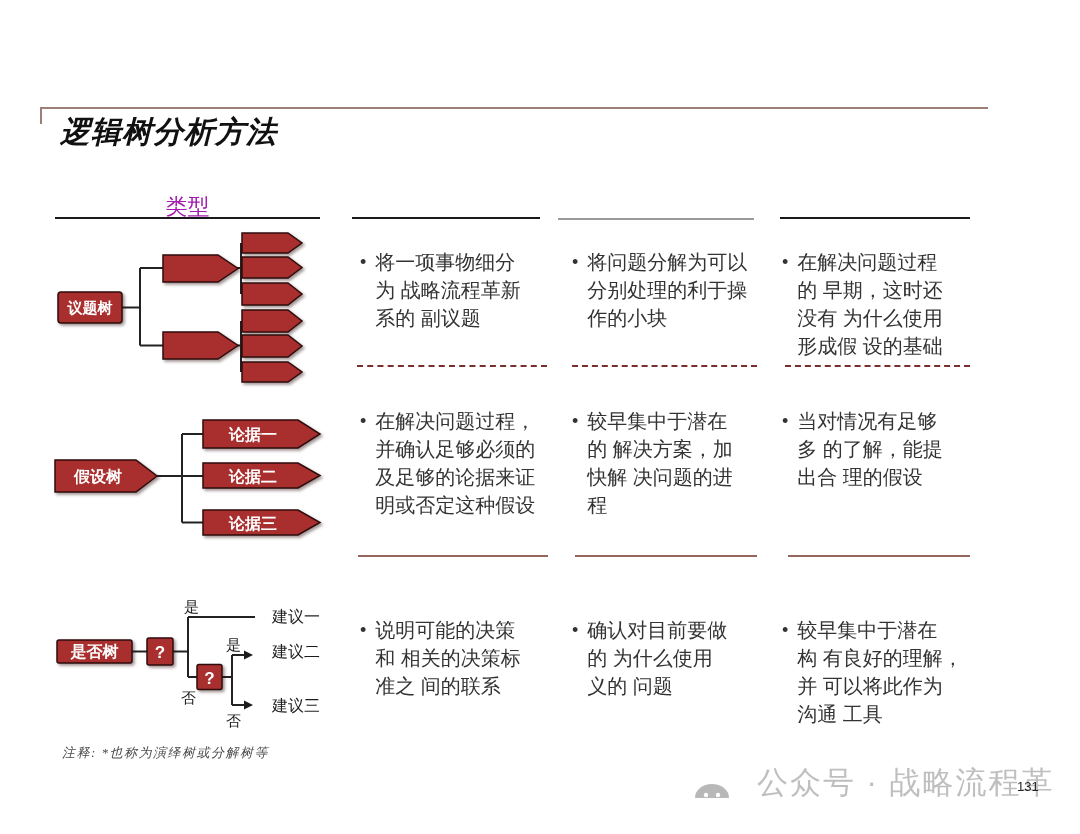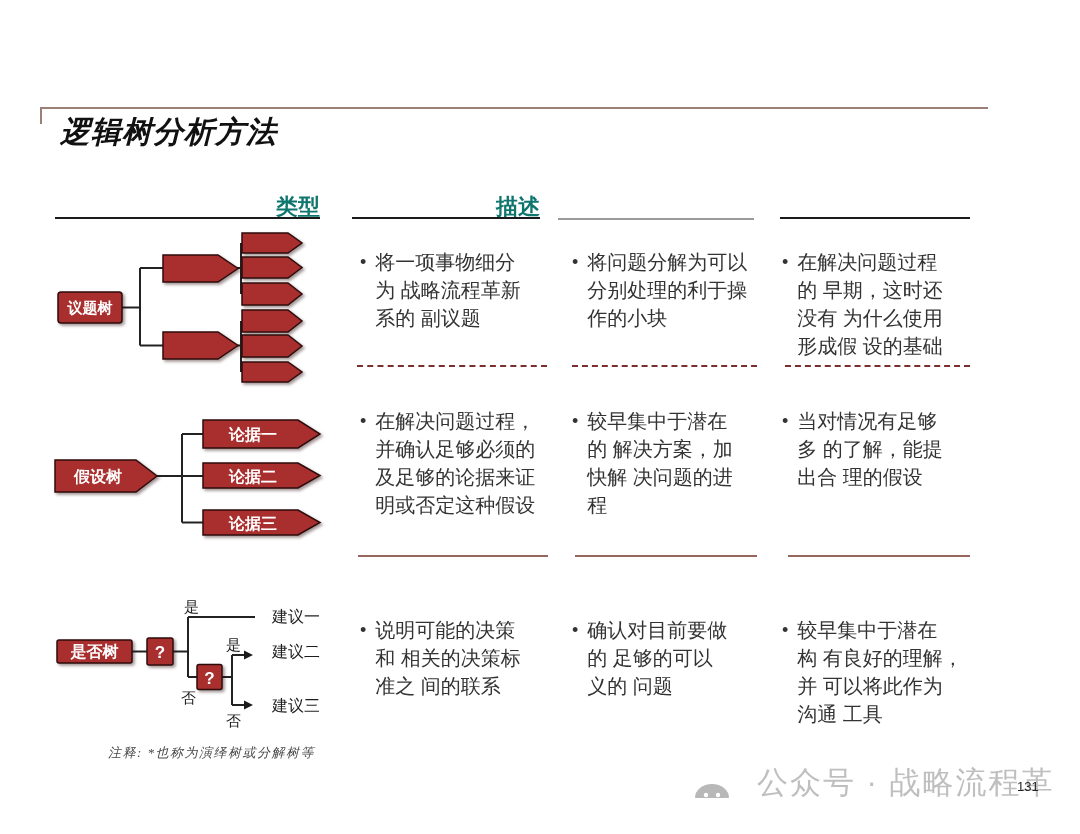--- a/index.html
+++ b/index.html
@@ -10,21 +10,21 @@
   
   .frame-top{position:absolute;left:40px;top:107px;width:948px;height:2px;background:#9c8077;}
   .frame-left{position:absolute;left:40px;top:107px;width:2px;height:17px;background:#9c8077;}
   
   .title{
     position:absolute;left:60px;top:112px;font-size:30px;font-weight:bold;font-style:italic;
     color:#111;letter-spacing:1px;
   }
   
   .col-header{
-    position:absolute;top:192px;font-size:22px;color:#0f766e;text-align:right;font-weight:bold;
+    position:absolute;top:192px;font-size:22px;color:#a21caf;text-align:center;font-weight:normal;
   }
   .hdr-underline{position:absolute;height:2px;background:#1a1a1a;}
   .hdr-underline.gray{background:#9a9a9a;height:2px;}
   
   .cell{position:absolute;display:flex;gap:9px;color:#333;}
   .cell .bullet{font-size:18px;line-height:28px;flex:none;}
   .cell .cell-text{font-size:20px;line-height:28px;white-space:pre-line;}
   
   .sep-dashed{position:absolute;border-top:2px dashed #7a2e2e;height:0;}
   .sep-solid{position:absolute;height:2px;background:#96655c;}
@@ -34,41 +34,40 @@
   .connector{stroke:#222;stroke-width:2;fill:none;}
   .shape-label{fill:#ffffff;font-weight:bold;font-size:15px;font-family:"Liberation Sans",sans-serif;text-anchor:middle;}
   .shape-label.big{font-size:16px;}
   .branch-label{fill:#1c1c1c;font-size:16px;font-family:"Liberation Sans",sans-serif;}
   .yn-label{fill:#1c1c1c;font-size:15px;font-family:"Liberation Sans",sans-serif;}
   .qmark{fill:#ffffff;font-weight:bold;font-size:17px;font-family:"Liberation Sans",sans-serif;text-anchor:middle;}
   .arrowhead{fill:#1c1c1c;}
   
   .footnote{
     position:absolute;left:62px;top:744px;font-family:"Liberation Serif",serif;font-style:italic;
-    font-size:13px;color:#4a4a4a;letter-spacing:1.5px;margin-left:46px;
+    font-size:13px;color:#4a4a4a;letter-spacing:1.5px;
   }
   .watermark{position:absolute;left:693px;top:762px;display:flex;align-items:center;gap:12px;color:#bfbfbf;}
   .watermark-text{font-size:31px;letter-spacing:2px;color:#bfbfbf;}
   .page-number{position:absolute;left:1017px;top:779px;font-size:13px;color:#222;}
   .site-credit{position:absolute;left:1012px;top:814px;font-size:14px;color:#a21caf;font-family:"Liberation Serif",serif;}
 </style>
 </head>
 <body>
 
 <div id="slide">
 
   <div class="frame-top"></div>
   <div class="frame-left"></div>
 
   <div class="title">逻辑树分析方法</div>
 
   <div class="col-header" style="left:55px;width:265px;">类型</div>
   <div class="hdr-underline" style="left:55px;top:217px;width:265px;"></div>
 
-  <div class="col-header" style="left:352px;width:188px;">描述</div>
   <div class="hdr-underline" style="left:352px;top:217px;width:188px;"></div>
 
   <div class="hdr-underline gray" style="left:558px;top:218px;width:196px;"></div>
 
   <div class="hdr-underline" style="left:780px;top:217px;width:190px;"></div>
 
   <svg style="left:50px;top:228px;" width="270" height="162" viewBox="0 0 270 162">
     <g class="connector">
       <path d="M72 79.5 H90"></path>
       <path d="M90 40 V117.5"></path>
@@ -189,21 +188,21 @@
 
   <div class="cell" style="left:360px;top:616px;">
     <span class="bullet">•</span>
     <div class="cell-text">说明可能的决策
 和 相关的决策标
 准之 间的联系</div>
   </div>
   <div class="cell" style="left:572px;top:616px;">
     <span class="bullet">•</span>
     <div class="cell-text">确认对目前要做
-的 足够的可以
+的 为什么使用
 义的 问题</div>
   </div>
   <div class="cell" style="left:782px;top:616px;">
     <span class="bullet">•</span>
     <div class="cell-text">较早集中于潜在
 构 有良好的理解，
 并 可以将此作为
 沟通 工具</div>
   </div>
 

